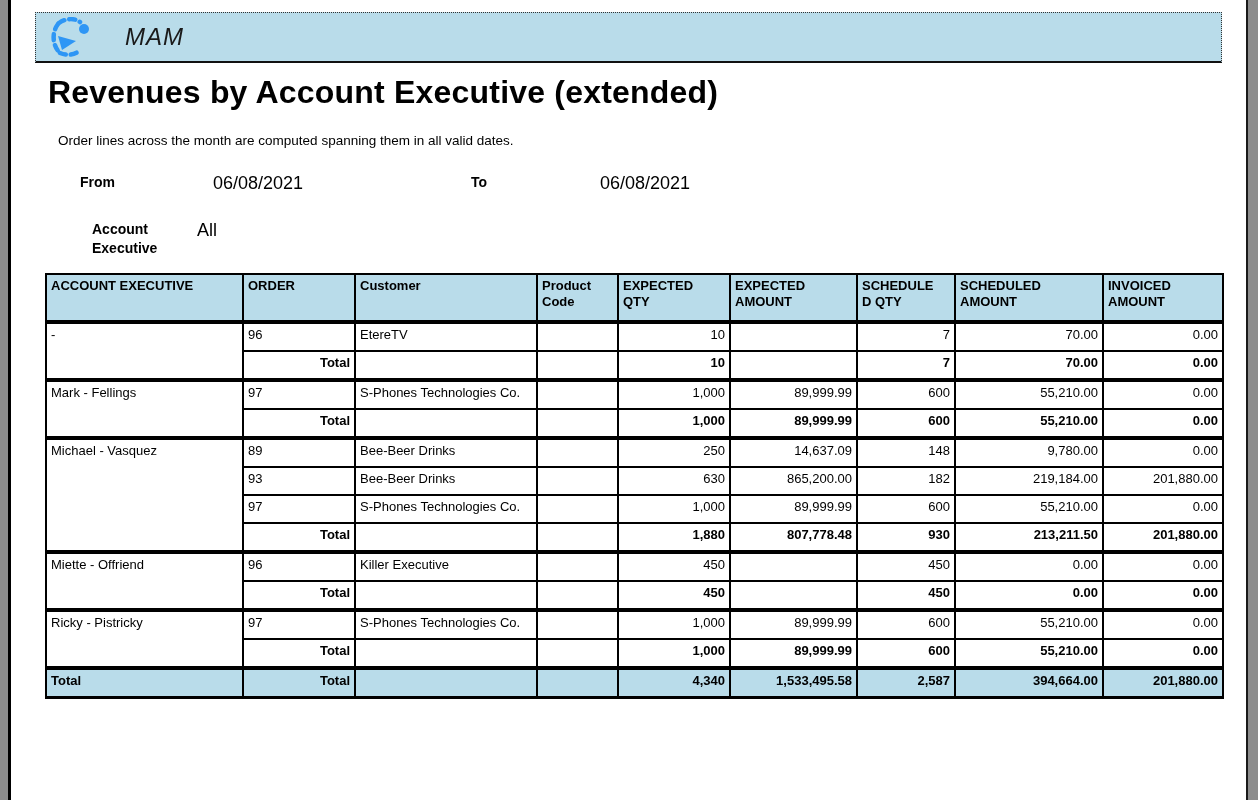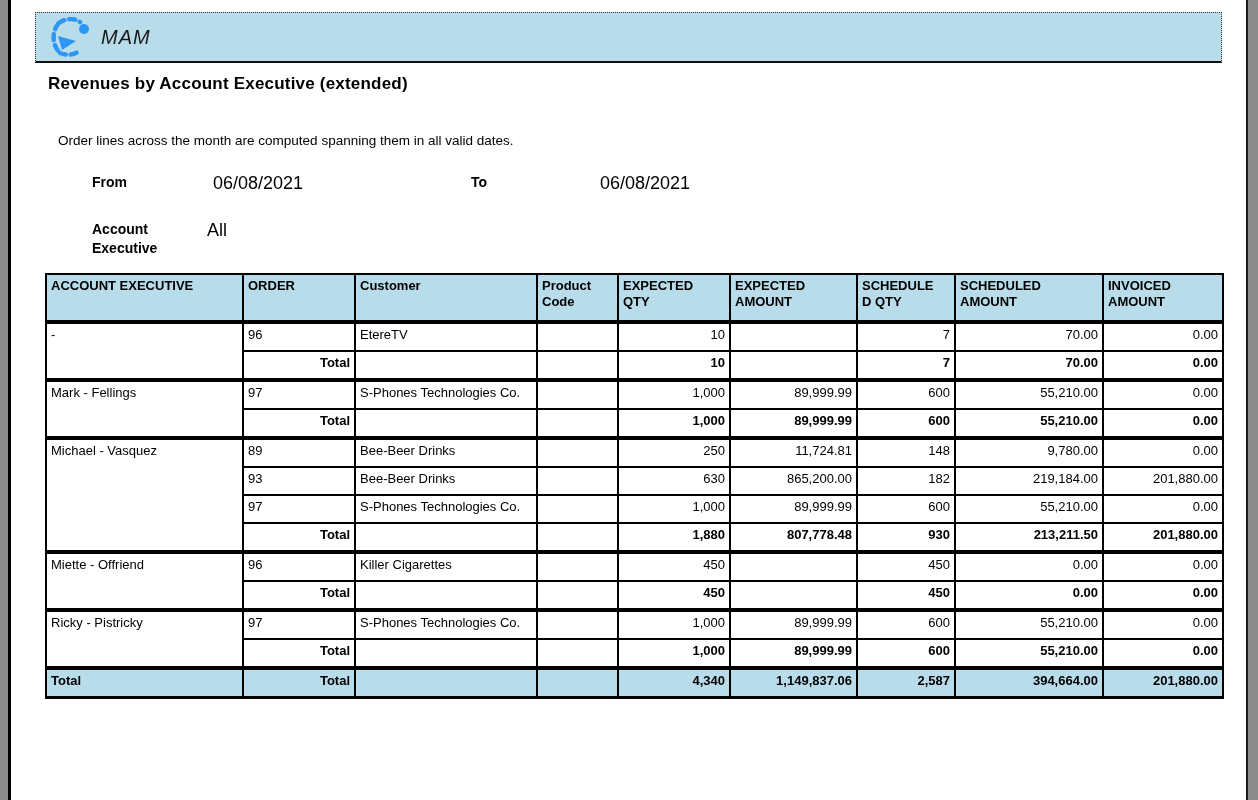--- a/index.html
+++ b/index.html
@@ -27,42 +27,42 @@
     position: absolute; left: 24px; top: 12px; width: 1185px; height: 48px;
     background: #b9dcea;
     border-top: 1px dotted #333;
     border-left: 1px dotted #333;
     border-right: 1px dotted #333;
     border-bottom: 2px solid #111;
     display: flex; align-items: center;
   }
   .brand-logo { margin-left: 13px; width: 44px; height: 40px; flex: 0 0 auto; }
   .brand-name {
-    margin-left: 8px; font-size: 20px; font-style: italic; color: #1a1a1a;
+    margin-left: 32px; font-size: 24px; font-style: italic; color: #1a1a1a;
     letter-spacing: 1px;
   }
   
   .report-title {
     position: absolute; left: 37px; top: 74px;
-    font-size: 17px; font-weight: bold; letter-spacing: 0.2px;
+    font-size: 32px; font-weight: bold; letter-spacing: 0.2px;
   }
   .report-subtitle {
     position: absolute; left: 47px; top: 133px;
     font-size: 13.5px;
     text-align: center;
   }
   
   .filter-label { position: absolute; font-size: 14px; font-weight: bold; }
   .filter-value { position: absolute; font-size: 18px; }
-  .lbl-from { left: 81px; top: 174px; }
+  .lbl-from { left: 69px; top: 174px; }
   .val-from { left: 202px; top: 173px; }
   .lbl-to   { left: 460px; top: 174px; }
   .val-to   { left: 589px; top: 173px; }
   .lbl-ae   { left: 81px; top: 220px; width: 82px; line-height: 19px; }
-  .val-ae   { left: 196px; top: 220px; }
+  .val-ae   { left: 186px; top: 220px; }
   
   table.report {
     position: absolute; left: 34px; top: 273px;
     border-collapse: collapse; table-layout: fixed;
     width: 1177px;
     font-size: 13px;
     border: 2px solid #000;
   }
   table.report th, table.report td {
     border: 2px solid #000;
@@ -193,21 +193,21 @@
           <td class="cell-num">600</td>
           <td class="cell-num">55,210.00</td>
           <td class="cell-num">0.00</td>
         </tr>
         <tr class="data-row group-start">
           <td class="exec-cell" rowspan="4">Michael - Vasquez</td>
           <td>89</td>
           <td>Bee-Beer Drinks</td>
           <td></td>
           <td class="cell-num">250</td>
-          <td class="cell-num">11,724.81</td>
+          <td class="cell-num">14,637.09</td>
           <td class="cell-num">148</td>
           <td class="cell-num">9,780.00</td>
           <td class="cell-num">0.00</td>
         </tr>
         <tr class="data-row">
           <td>93</td>
           <td>Bee-Beer Drinks</td>
           <td></td>
           <td class="cell-num">630</td>
           <td class="cell-num">865,200.00</td>
@@ -231,21 +231,21 @@
           <td></td>
           <td class="cell-num">1,880</td>
           <td class="cell-num">807,778.48</td>
           <td class="cell-num">930</td>
           <td class="cell-num">213,211.50</td>
           <td class="cell-num">201,880.00</td>
         </tr>
         <tr class="data-row group-start">
           <td class="exec-cell" rowspan="2">Miette - Offriend</td>
           <td>96</td>
-          <td>Killer Cigarettes</td>
+          <td>Killer Executive</td>
           <td></td>
           <td class="cell-num">450</td>
           <td class="cell-num"></td>
           <td class="cell-num">450</td>
           <td class="cell-num">0.00</td>
           <td class="cell-num">0.00</td>
         </tr>
         <tr class="total-row">
           <td class="total-label">Total</td>
           <td></td>
@@ -276,21 +276,21 @@
           <td class="cell-num">600</td>
           <td class="cell-num">55,210.00</td>
           <td class="cell-num">0.00</td>
         </tr>
         <tr class="grand-total">
           <td>Total</td>
           <td class="total-label">Total</td>
           <td></td>
           <td></td>
           <td class="cell-num">4,340</td>
-          <td class="cell-num">1,149,837.06</td>
+          <td class="cell-num">1,533,495.58</td>
           <td class="cell-num">2,587</td>
           <td class="cell-num">394,664.00</td>
           <td class="cell-num">201,880.00</td>
         </tr>
       </tbody>
   </table>
 
 </div>
 
 </body></html>

